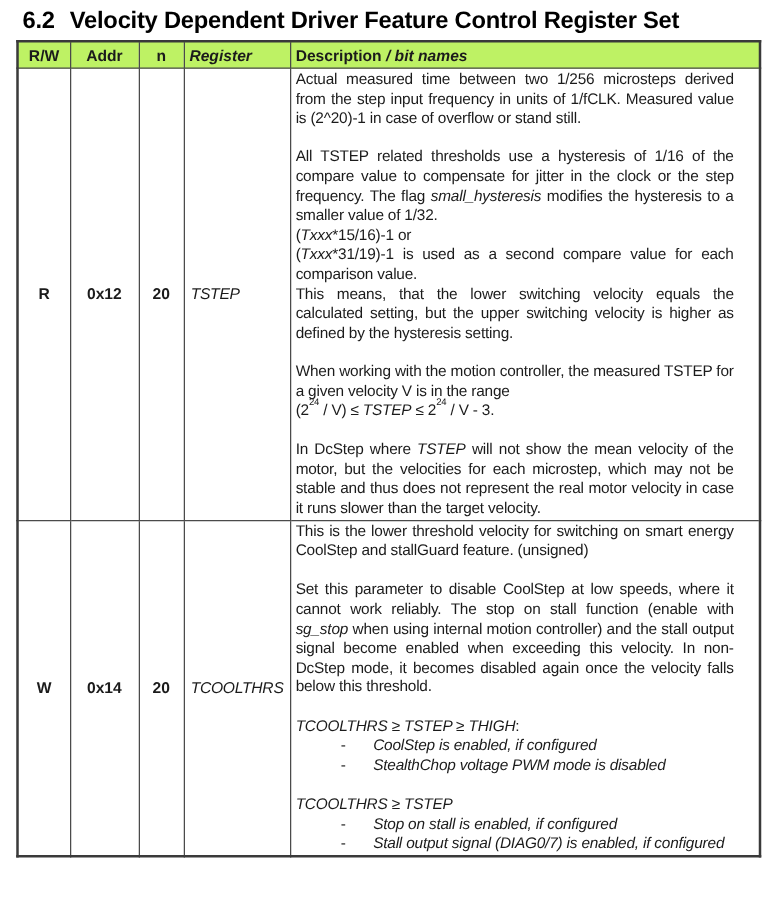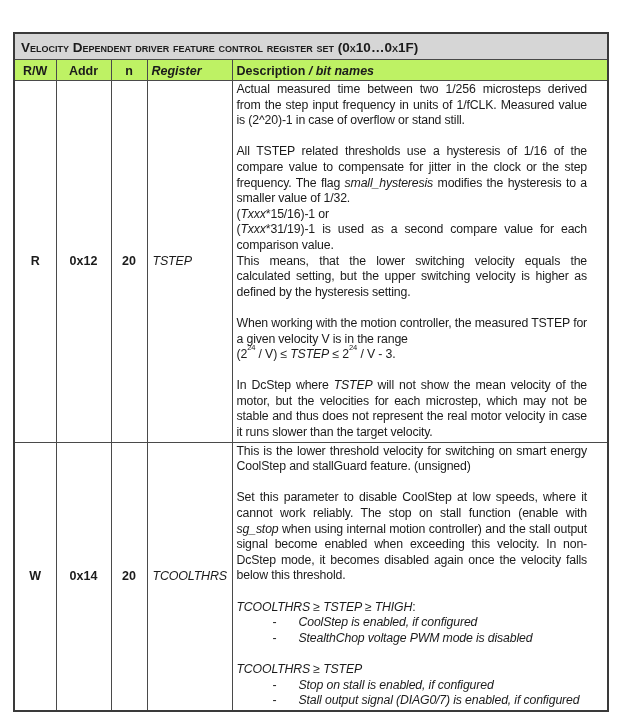--- a/index.html
+++ b/index.html
@@ -93,33 +93,33 @@
     line-height:0;
   }
   tr.row-1{height:361px;}
   tr.row-2{height:268px;}
 </style>
 </head>
 <body>
 
 <div class="page">
 
+  <div class="heading">
+    <span class="num">6.2</span><span>Velocity Dependent Driver Feature Control Register Set</span>
+  </div>
 
   <table class="reg-table">
     <colgroup>
       <col style="width:42px">
       <col style="width:55px">
       <col style="width:36px">
       <col style="width:85px">
       <col style="width:376px">
     </colgroup>
     <thead>
-      <tr class="caption-row">
-        <th colspan="5">Velocity Dependent driver feature control register set (0x10…0x1F)</th>
-      </tr>
       <tr class="header-row">
         <th class="c">R/W</th>
         <th class="c">Addr</th>
         <th class="c">n</th>
         <th class="l it">Register</th>
         <th class="l"><span>Description </span><i>/ bit names</i></th>
       </tr>
     </thead>
     <tbody>
       <tr class="row-1">

